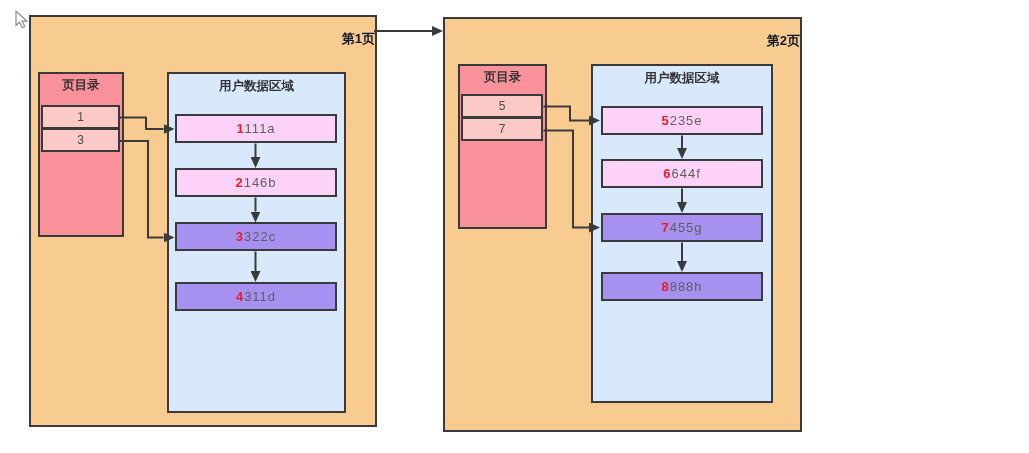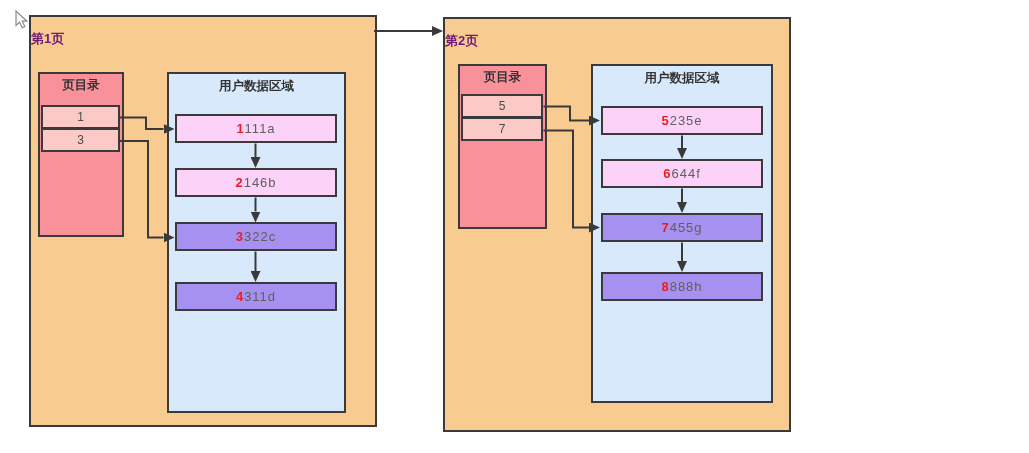--- a/index.html
+++ b/index.html
@@ -18,28 +18,28 @@
     pointer-events: none;
     z-index: 6;
   }
   .page {
     position: absolute;
     background: #f8cb90;
     border: 2px solid #3a3a3a;
     z-index: 1;
   }
   .page1 { left: 29px; top: 15px; width: 344px; height: 408px; }
-  .page2 { left: 443px; top: 17px; width: 344px; height: 411px; }
+  .page2 { left: 443px; top: 17px; width: 344px; height: 411px; padding-left: 11px; }
   .page-title {
     position: absolute;
     left: 0; right: 0; top: 13px;
-    text-align: left;
+    text-align: right;
     font-size: 13px;
     font-weight: bold;
-    color: #701a75;
+    color: #0f172a;
   }
   .dir {
     position: absolute;
     background: #f9919b;
     border: 2px solid #3a3a3a;
     box-sizing: border-box;
   }
   .dir1 { left: 7px;  top: 55px; width: 86px; height: 165px; }
   .dir2 { left: 13px; top: 45px; width: 89px; height: 165px; }
   .dir-title {

